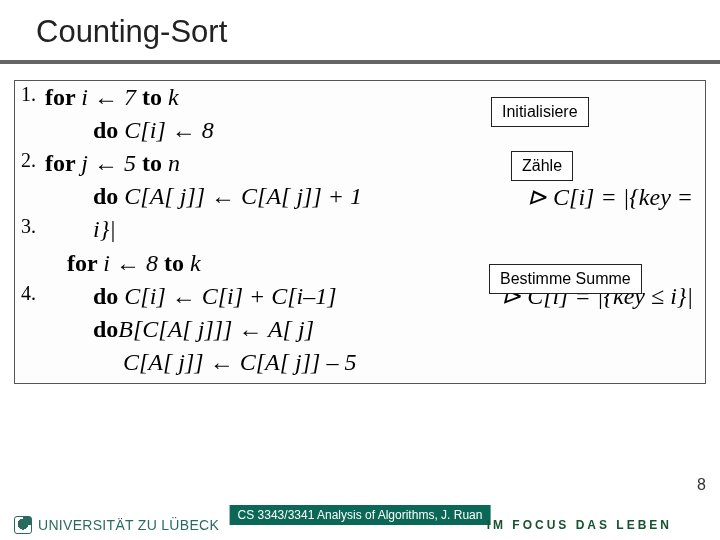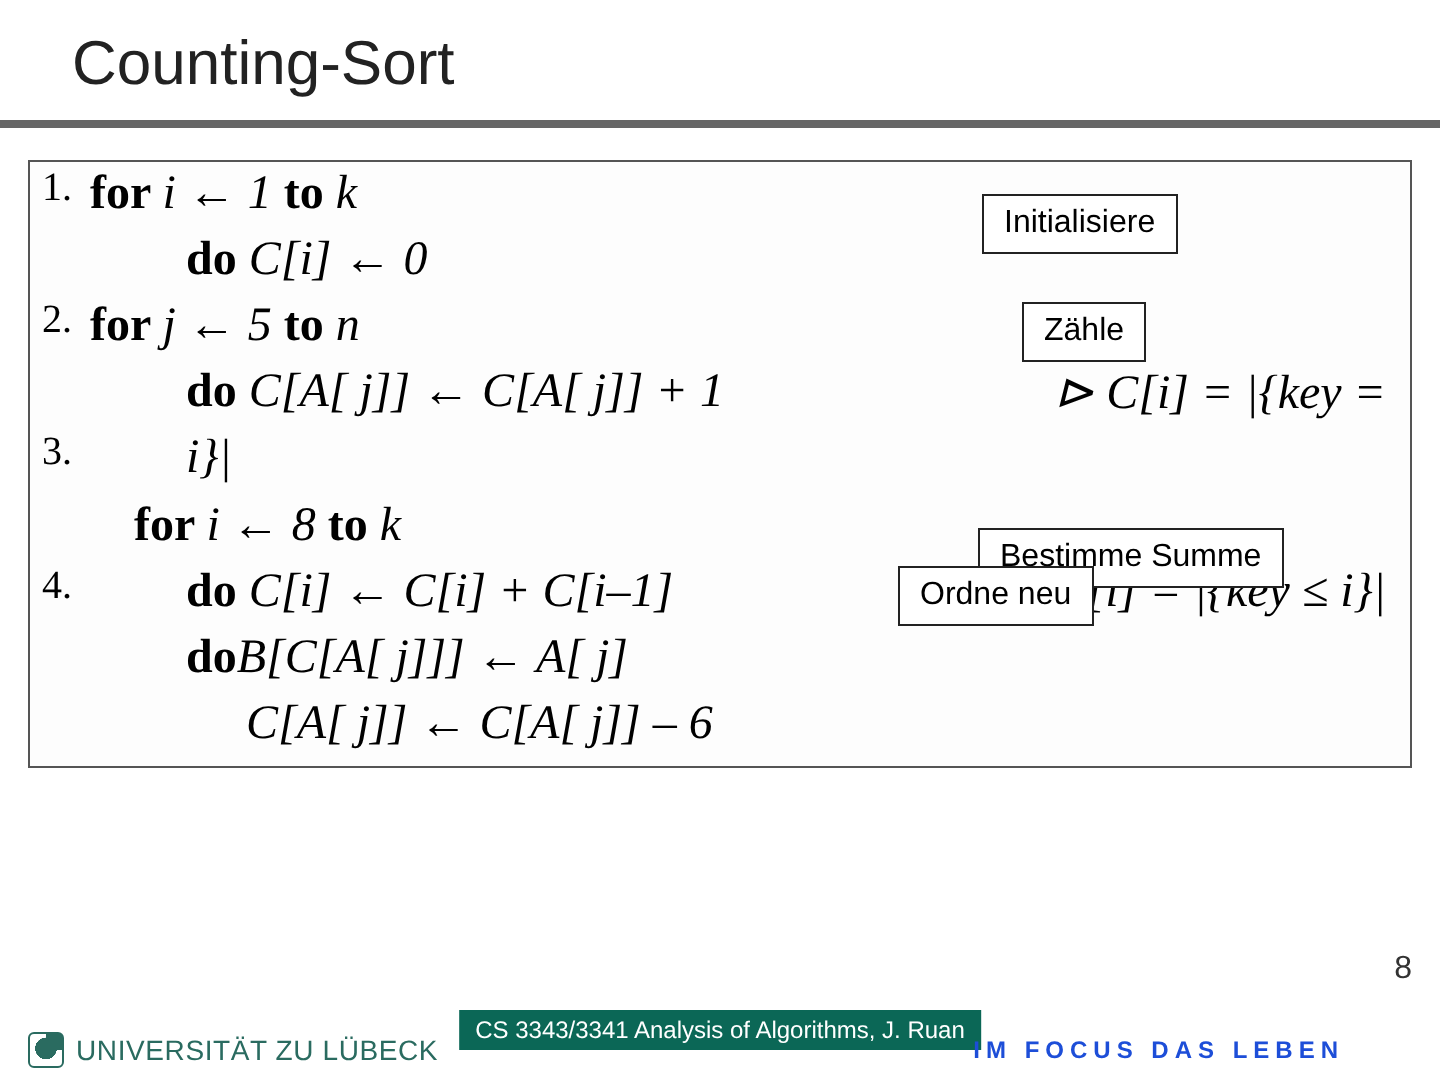--- a/index.html
+++ b/index.html
@@ -86,21 +86,21 @@
                 conic-gradient(#2a6b60 0 25%, transparent 0 100%);
     border: 1px solid #2a6b60;
     border-radius: 3px;
   }
   .footer-right {
     position: absolute;
     right: 48px;
     bottom: 8px;
     font-family: Arial, sans-serif;
     font-size: 12px;
-    color: #1d4ed8;
+    color: #14532d;
     letter-spacing: 3px;
     font-weight: 600;
   }
   .pagenum {
     position: absolute;
     right: 14px;
     bottom: 46px;
     font-family: Arial, sans-serif;
     font-size: 16px;
     color: #333;
@@ -114,28 +114,28 @@
 
   <div class="title">Counting-Sort</div>
   <div class="rule"></div>
 
   <div class="body">
     <div class="algobox">
 
       <div class="row">
         <span class="numcol">1.</span>
         <span class="code">
-          <span class="kw">for </span><span class="it">i ← 1 </span><span class="kw">to </span><span class="it">k</span>
-        </span>
-      </div>
-
-      <div class="row">
-        <span class="numcol"></span>
-        <span class="indent1 code">
-          <span class="kw">do </span><span class="it">C[i] ← 0</span>
+          <span class="kw">for </span><span class="it">i ← 7 </span><span class="kw">to </span><span class="it">k</span>
+        </span>
+      </div>
+
+      <div class="row">
+        <span class="numcol"></span>
+        <span class="indent1 code">
+          <span class="kw">do </span><span class="it">C[i] ← 8</span>
         </span>
       </div>
 
       <div class="row">
         <span class="numcol">2.</span>
         <span class="code">
           <span class="kw">for </span><span class="it">j ← 5 </span><span class="kw">to </span><span class="it">n</span>
         </span>
       </div>
 
@@ -177,28 +177,27 @@
       <div class="row">
         <span class="numcol"></span>
         <span class="indent1 code">
           <span class="kw">do</span><span class="it">B[C[A[ j]]] ← A[ j]</span>
         </span>
       </div>
 
       <div class="row">
         <span class="numcol"></span>
         <span class="code" style="padding-left:78px; display:inline-block;">
-          <span class="it">C[A[ j]] ← C[A[ j]] – 6</span>
+          <span class="it">C[A[ j]] ← C[A[ j]] – 5</span>
         </span>
       </div>
 
       <div class="labelbox" style="top:16px; left:476px;">Initialisiere</div>
       <div class="labelbox" style="top:70px; left:496px;">Zähle</div>
       <div class="labelbox" style="top:136px; left:474px;margin-top:47px;">Bestimme Summe</div>
-      <div class="labelbox" style="top:202px; left:434px;">Ordne neu</div>
 
     </div>
   </div>
 
   <div class="pagenum">8</div>
 
   <div class="footer-left">
     <span class="logo"></span>
     <span>UNIVERSITÄT ZU LÜBECK</span>
   </div>

